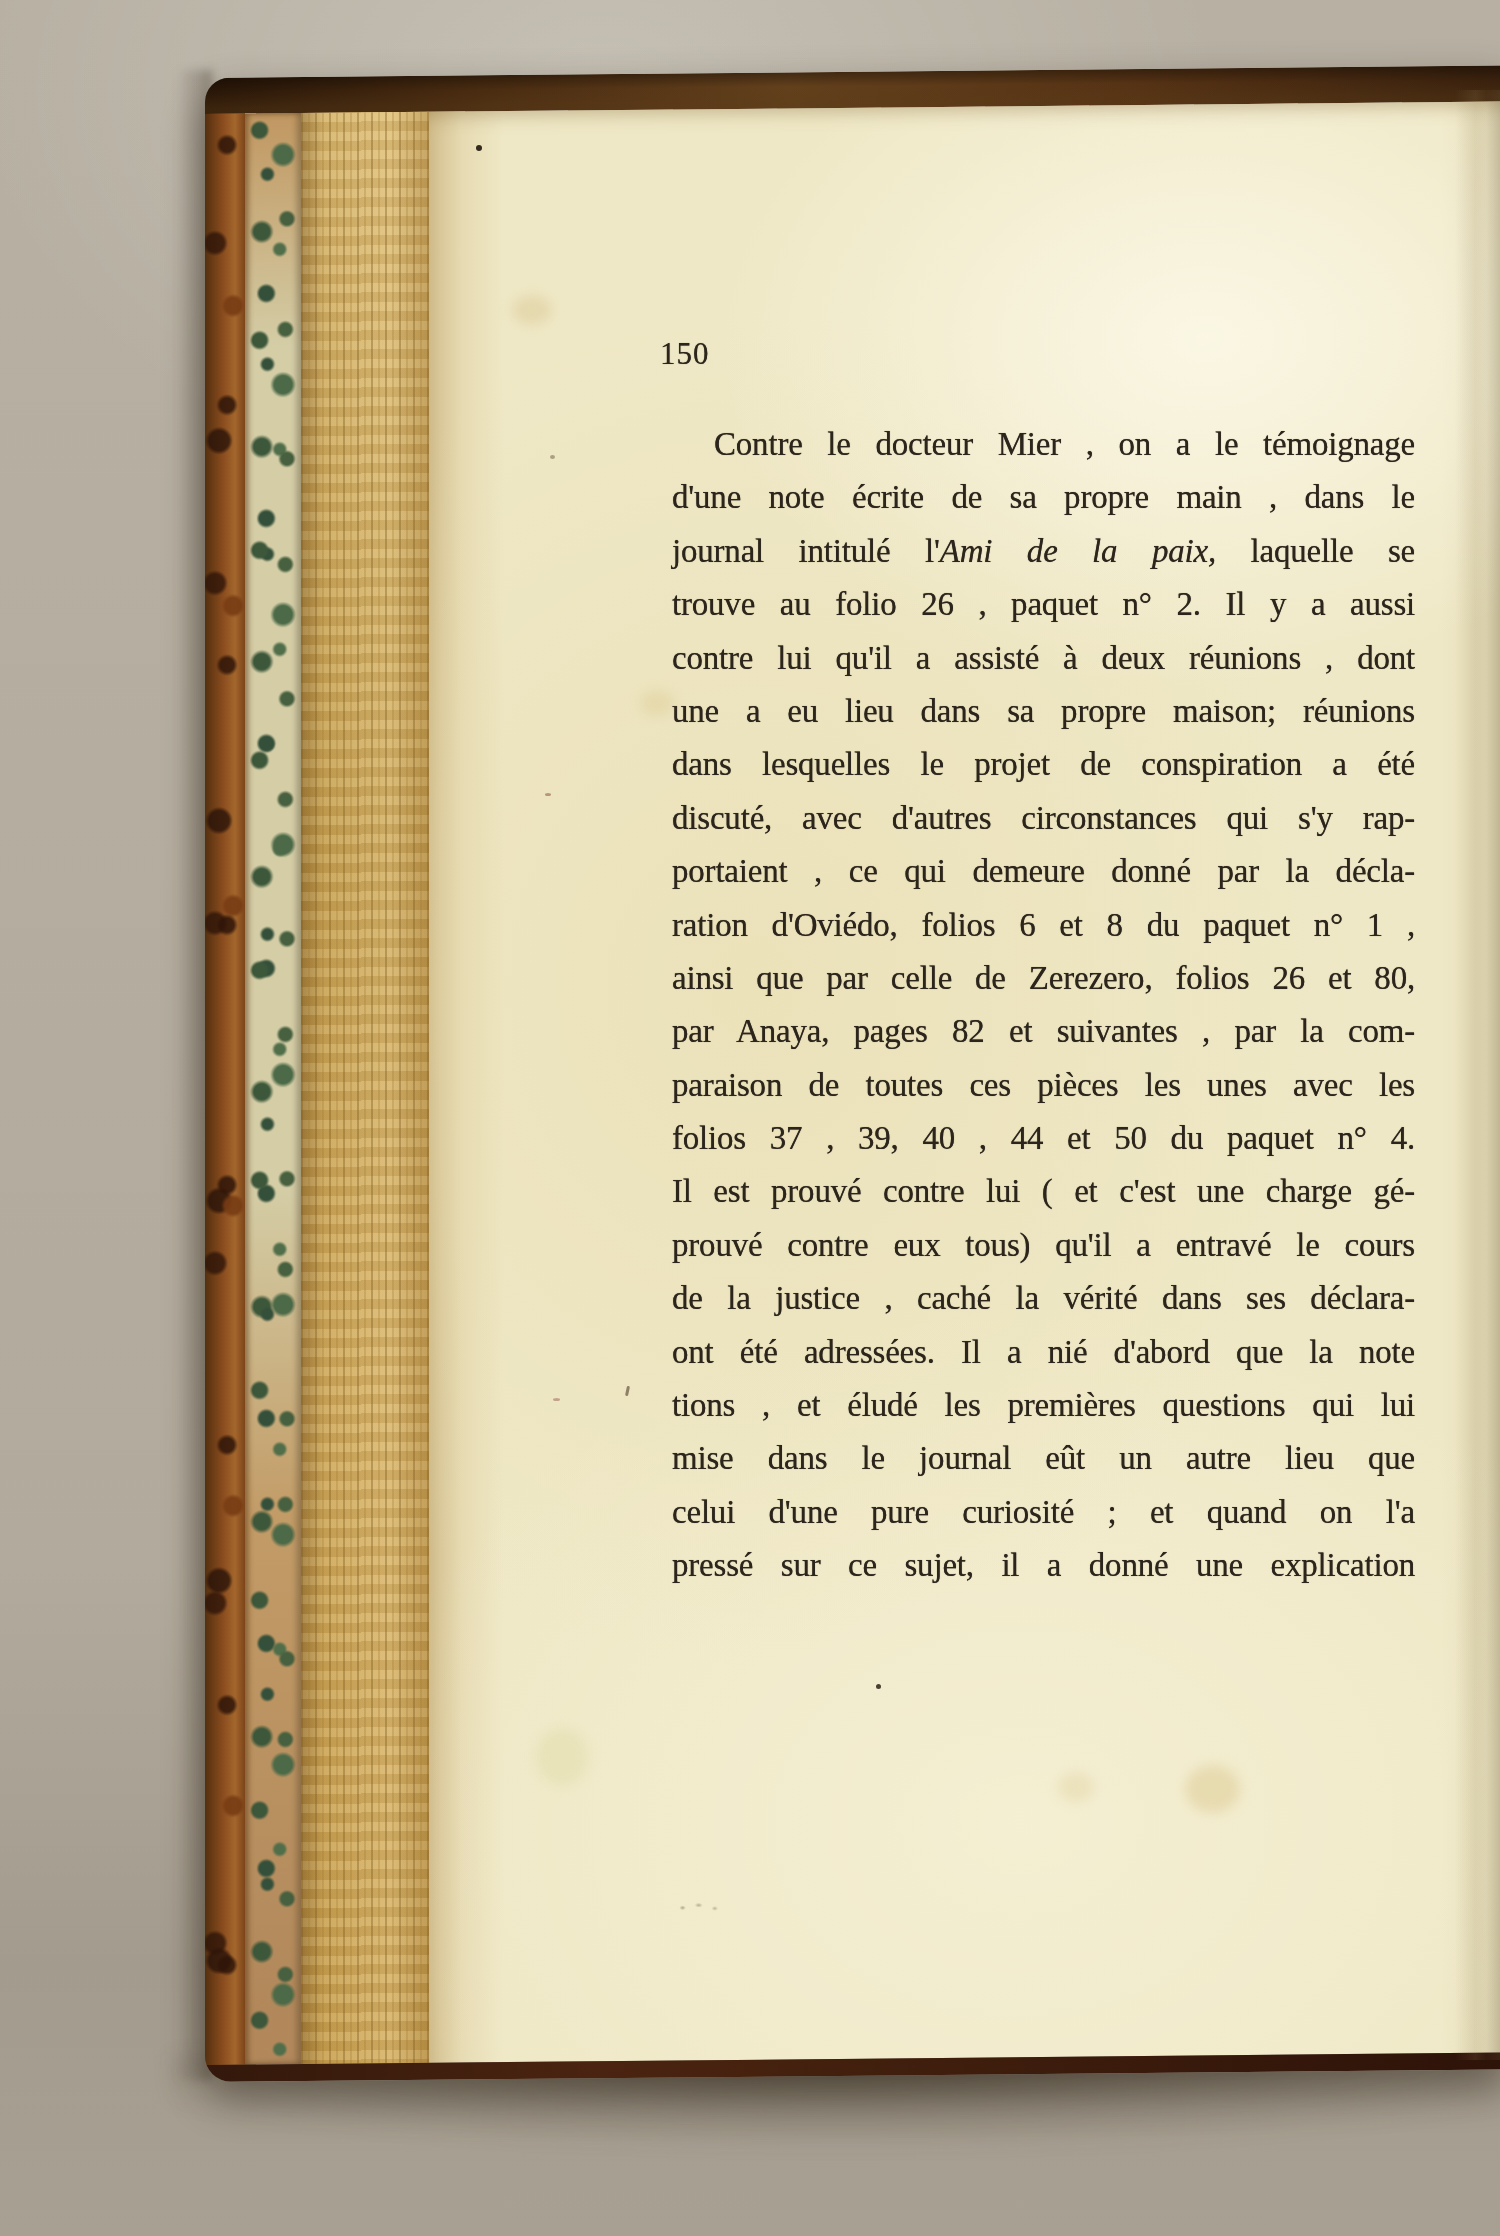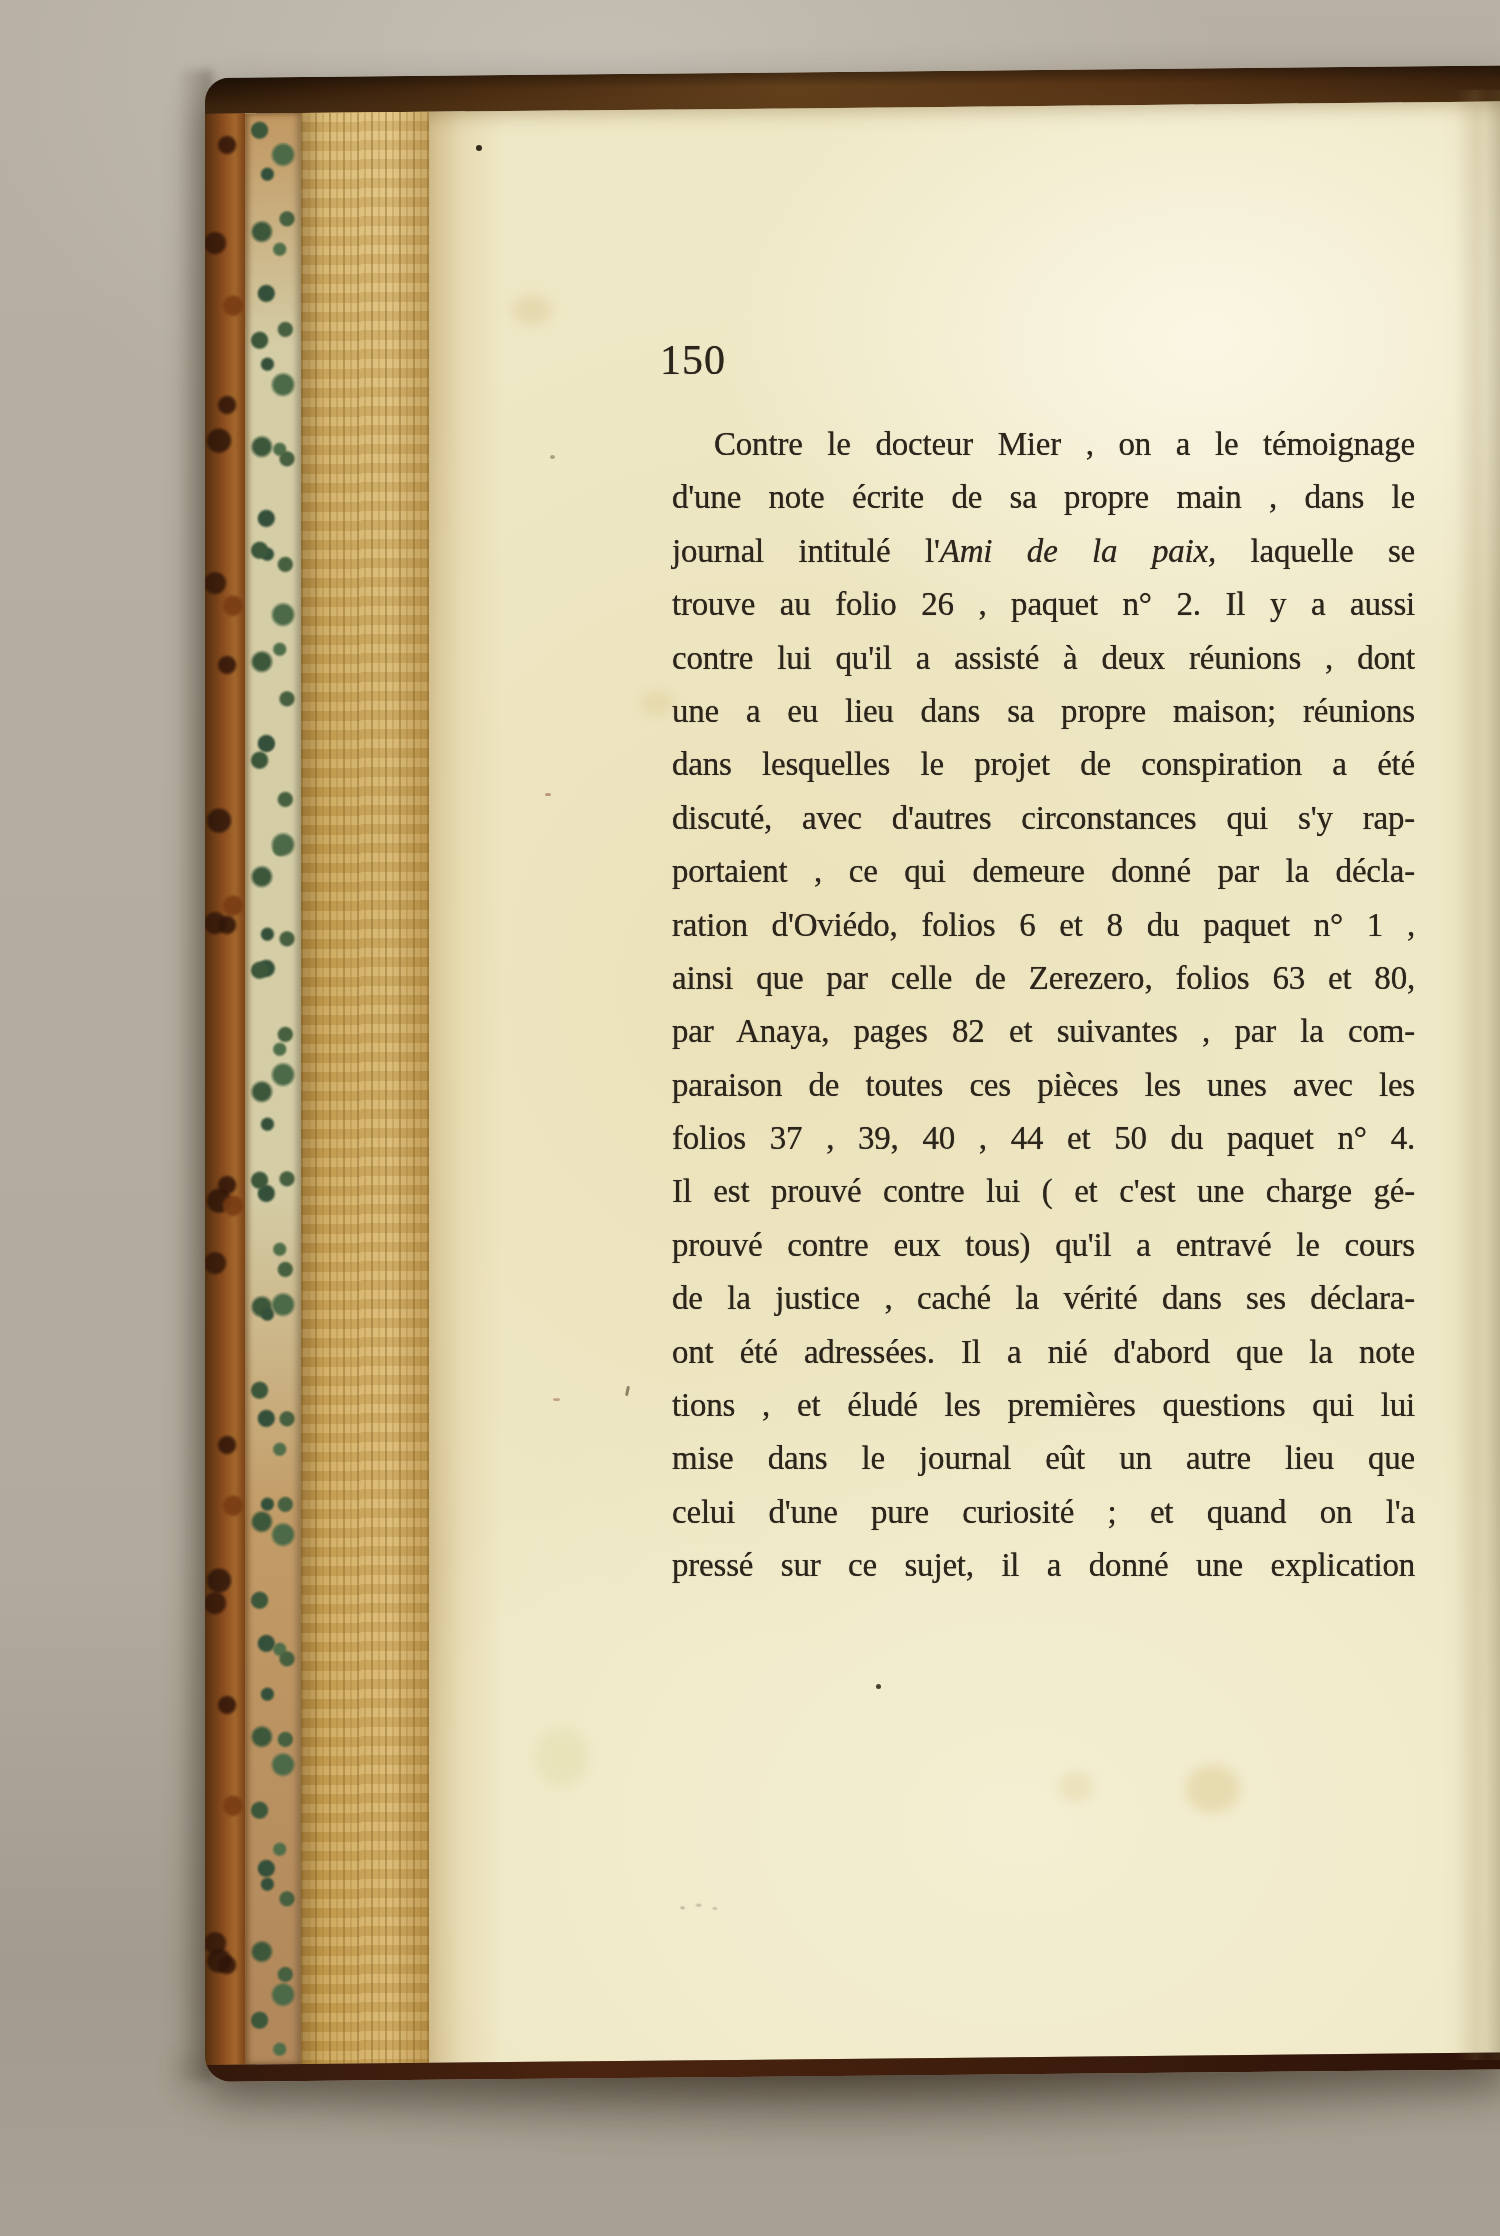--- a/index.html
+++ b/index.html
@@ -98,21 +98,21 @@
   .text-layer{
     position:absolute;left:0;top:0;width:1500px;height:2236px;
     color:#2c251c;
     text-shadow:0 0 0.7px rgba(44,37,28,0.85);
   }
   .running-head{
     position:absolute;left:672px;top:334px;width:743px;height:42px;
   }
   .folio-number{
     position:absolute;left:-12px;top:2px;
-    font-size:42px;letter-spacing:1px;
+    font-size:31px;letter-spacing:1px;
   }
   .running-title{
     position:absolute;left:0;top:4px;width:100%;
     text-align:center;
     font-size:27px;letter-spacing:3.5px;word-spacing:9px;
   }
   .text-block{
     position:absolute;left:672px;top:418px;width:743px;
   }
   .line{
@@ -179,21 +179,21 @@
         <div class="line indent"><span>Contre le docteur Mier , on a le témoignage</span></div>
         <div class="line"><span>d'une note écrite de sa propre main , dans le</span></div>
         <div class="line"><span>journal intitulé l'</span><em>Ami de la paix,</em><span> laquelle se</span></div>
         <div class="line"><span>trouve au folio 26 , paquet n° 2. Il y a aussi</span></div>
         <div class="line"><span>contre lui qu'il a assisté à deux réunions , dont</span></div>
         <div class="line"><span>une a eu lieu dans sa propre maison; réunions</span></div>
         <div class="line"><span>dans lesquelles le projet de conspiration a été</span></div>
         <div class="line"><span>discuté, avec d'autres circonstances qui s'y rap-</span></div>
         <div class="line"><span>portaient , ce qui demeure donné par la décla-</span></div>
         <div class="line"><span>ration d'Oviédo, folios 6 et 8 du paquet n° 1 ,</span></div>
-        <div class="line"><span>ainsi que par celle de Zerezero, folios 63 et 80,</span></div>
+        <div class="line"><span>ainsi que par celle de Zerezero, folios 26 et 80,</span></div>
         <div class="line"><span>par Anaya, pages 82 et suivantes , par la com-</span></div>
         <div class="line"><span>paraison de toutes ces pièces les unes avec les</span></div>
         <div class="line"><span>folios 37 , 39, 40 , 44 et 50 du paquet n° 4.</span></div>
         <div class="line"><span>Il est prouvé contre lui ( et c'est une charge gé-</span></div>
         <div class="line"><span>prouvé contre eux tous) qu'il a entravé le cours</span></div>
         <div class="line"><span>de la justice , caché la vérité dans ses déclara-</span></div>
         <div class="line"><span>ont été adressées. Il a nié d'abord que la note</span></div>
         <div class="line"><span>tions , et éludé les premières questions qui lui</span></div>
         <div class="line"><span>mise dans le journal eût un autre lieu que</span></div>
         <div class="line"><span>celui d'une pure curiosité ; et quand on l'a</span></div>

